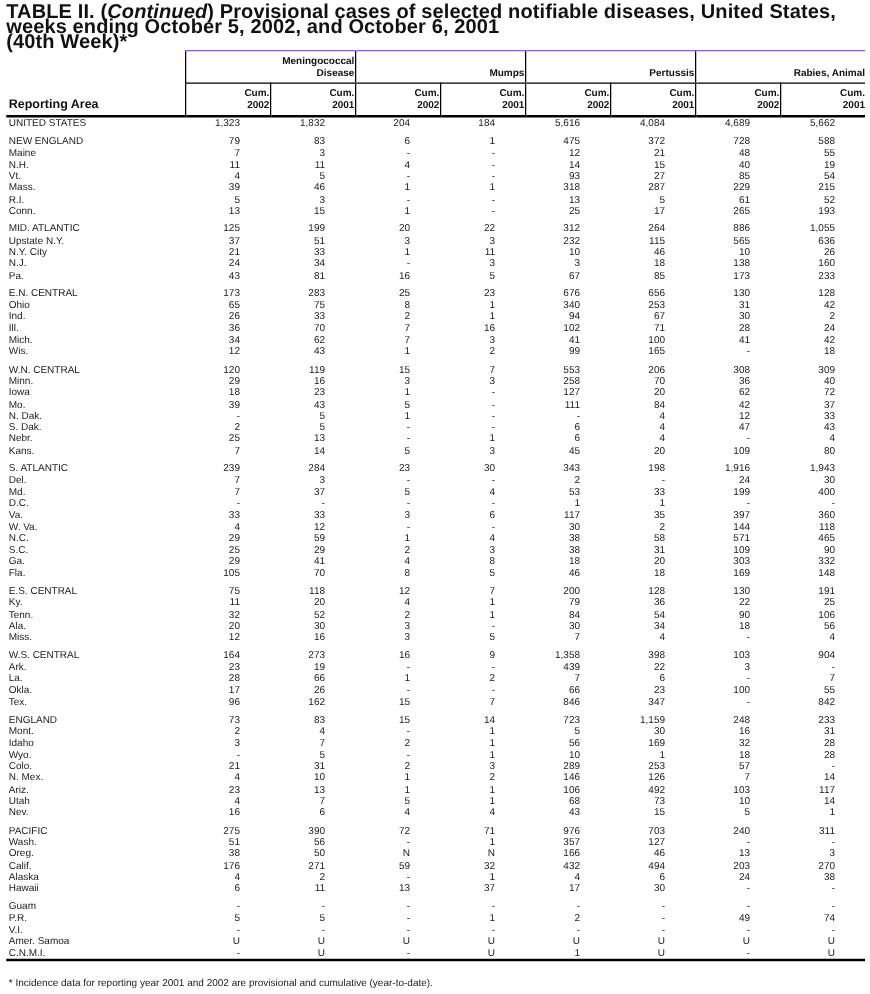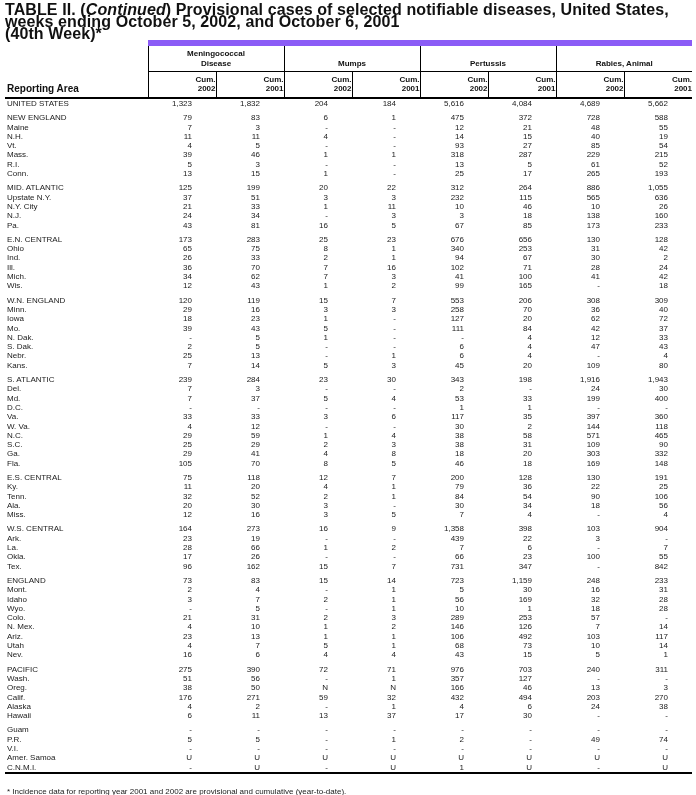--- a/index.html
+++ b/index.html
@@ -43,23 +43,23 @@
     padding: 0;
   }
   th.reporting {
     text-align: left;
     vertical-align: bottom;
     padding: 0 0 3px 2px;
     border-bottom: 2px solid #000;
     font-size: 10px;
   }
   th.group {
-    text-align: center;
+    text-align: right;
     vertical-align: bottom;
-    border-top: 6px solid #8b5cf6;
+    border-top: 1px solid #8b5cf6;
     border-bottom: 1px solid #000;
     border-left: 1px solid #000;
     padding: 3px 0 2px 0;
     white-space: pre-line;
     line-height: 10px;
     height: 24px;
     box-sizing: border-box;
   }
   th.sub {
     text-align: right;
@@ -374,21 +374,21 @@
           <td class="num">2</td>
           <td class="num">99</td>
           <td class="num">165</td>
           <td class="num">-</td>
           <td class="num">18</td>
         </tr>
         <tr class="spacer">
           <td colspan="9"></td>
         </tr>
         <tr>
-          <td class="lab">W.N. ENGLAND</td>
+          <td class="lab">W.N. CENTRAL</td>
           <td class="num">120</td>
           <td class="num">119</td>
           <td class="num">15</td>
           <td class="num">7</td>
           <td class="num">553</td>
           <td class="num">206</td>
           <td class="num">308</td>
           <td class="num">309</td>
         </tr>
         <tr>
@@ -685,21 +685,21 @@
           <td class="num">23</td>
           <td class="num">100</td>
           <td class="num">55</td>
         </tr>
         <tr>
           <td class="lab">Tex.</td>
           <td class="num">96</td>
           <td class="num">162</td>
           <td class="num">15</td>
           <td class="num">7</td>
-          <td class="num">731</td>
+          <td class="num">846</td>
           <td class="num">347</td>
           <td class="num">-</td>
           <td class="num">842</td>
         </tr>
         <tr class="spacer">
           <td colspan="9"></td>
         </tr>
         <tr>
           <td class="lab">ENGLAND</td>
           <td class="num">73</td>

